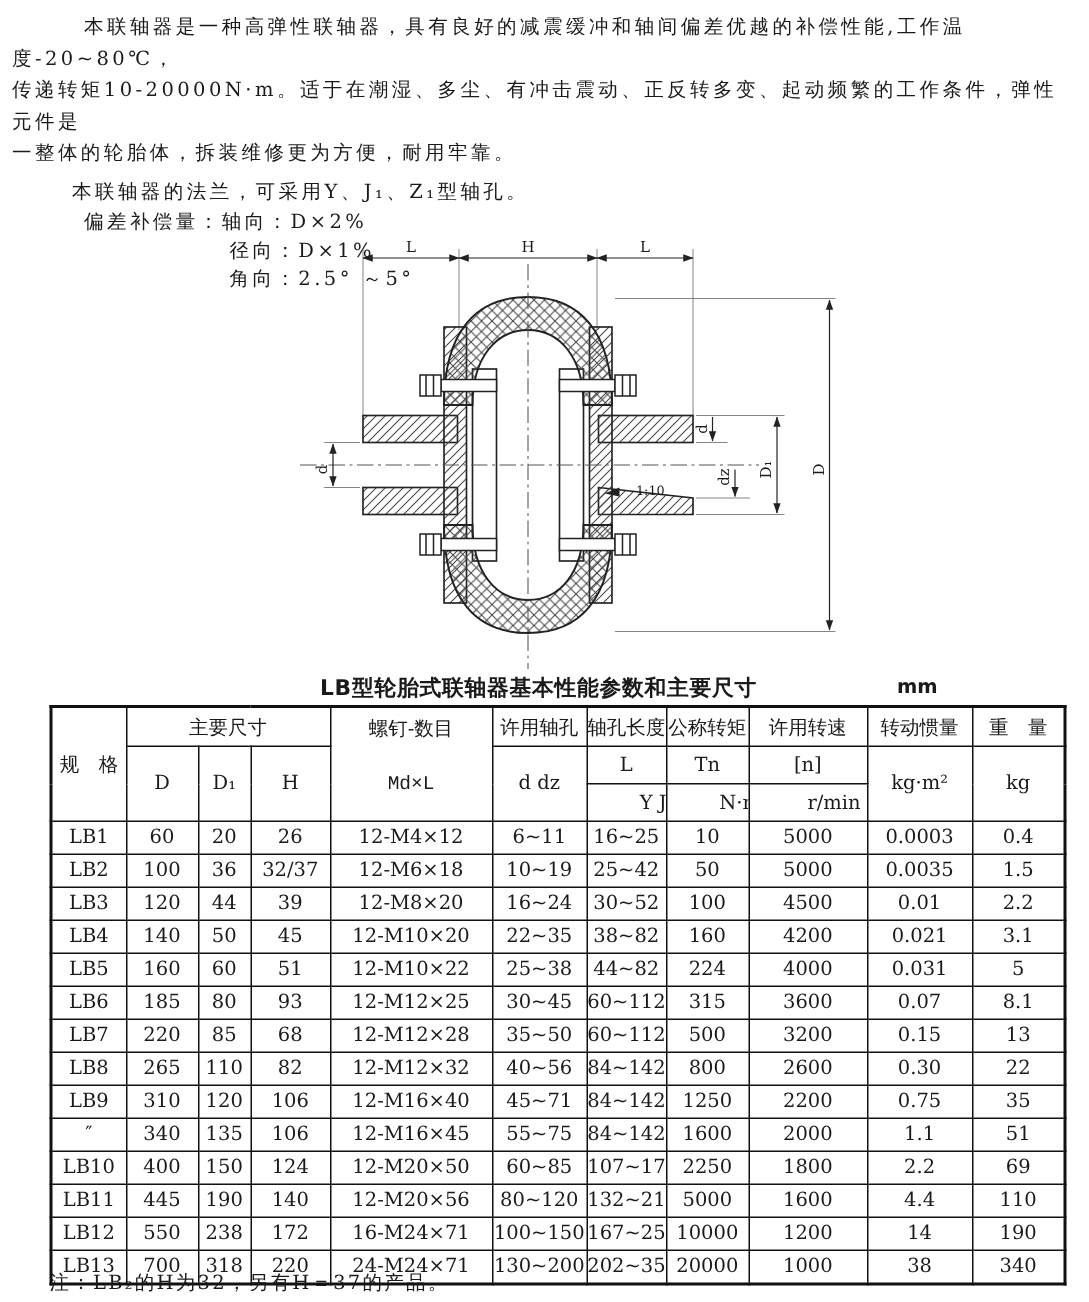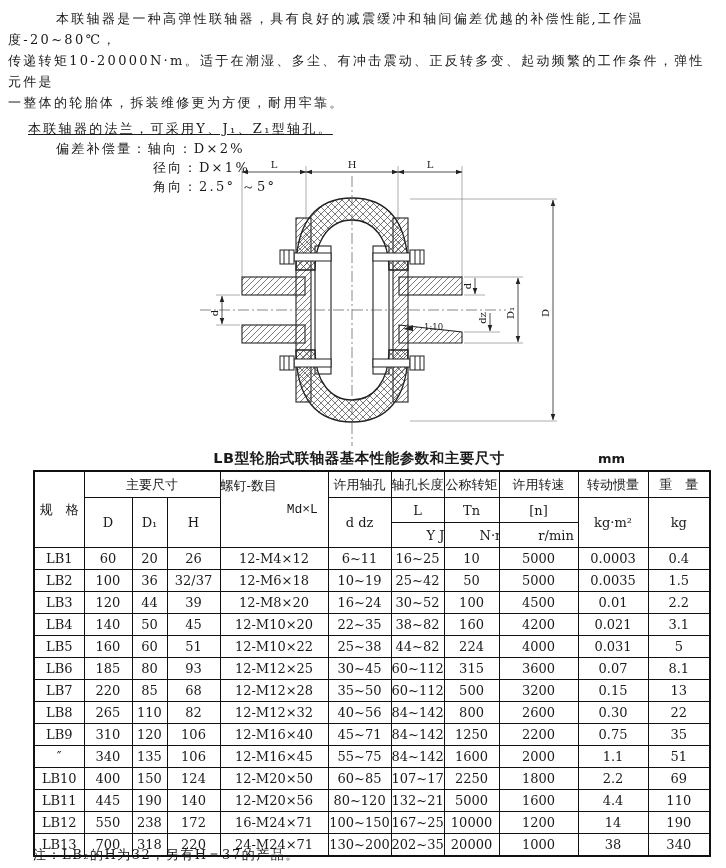--- a/index.html
+++ b/index.html
@@ -5,21 +5,21 @@
   html,body{margin:0;padding:0;}
   body{
     width:726px;height:868px;background:#ffffff;color:#1a1a1a;
     font-family:"DejaVu Serif","Liberation Serif",serif;
     position:relative;overflow:hidden;
   }
   
   .intro{position:absolute;top:8px;left:8px;width:712px;
     font-size:13px;line-height:21px;letter-spacing:2.3px;}
   .p1-first{text-indent:48px;}
-  .p2{margin-top:5px;margin-left:20px;text-decoration:underline;}
+  .p2{margin-top:5px;margin-left:40px;}
   .comp{margin-left:48px;line-height:19px;}
   .comp-line{white-space:nowrap;}
   .comp-indent{margin-left:97px;}
   
   .drawing-wrap{position:absolute;top:158px;left:160px;width:460px;height:292px;}
   svg text{font-family:"DejaVu Serif","Liberation Serif",serif;}
   
   .tbl-title-row{position:absolute;top:449px;left:0;width:718px;height:20px;}
   .tbl-title{width:100%;text-align:center;
     font-family:"DejaVu Sans","Liberation Sans",sans-serif;
@@ -30,21 +30,21 @@
   
   .tbl{position:absolute;top:470px;left:33px;}
   table{border-collapse:collapse;table-layout:fixed;width:676px;
     border:2px solid #111;font-size:13px;}
   th,td{border:1px solid #111;text-align:center;vertical-align:middle;
     padding:0;font-weight:normal;overflow:hidden;white-space:nowrap;}
   thead tr.h1 th{height:25px;}
   thead tr.h2 th{height:24px;}
   thead tr.h3 th{height:24px;padding-left:35px;}
   tbody td{height:21px;}
-  .twoline{display:flex;height:73px;justify-content:center;}
+  .twoline{display:flex;flex-direction:column;height:73px;justify-content:center;}
   .twoline .t1{height:26px;display:flex;align-items:center;justify-content:center;}
   .twoline .t2{flex:1;display:flex;align-items:center;justify-content:center;font-family:Liberation Mono, monospace;}
   
   .footnote{position:absolute;top:846px;left:33px;font-size:13px;letter-spacing:1.5px;}
 </style>
 </head>
 <body>
 
 <div class="intro">
   <div class="p1-first">本联轴器是一种高弹性联轴器，具有良好的减震缓冲和轴间偏差优越的补偿性能,工作温度-20~80℃，</div>

